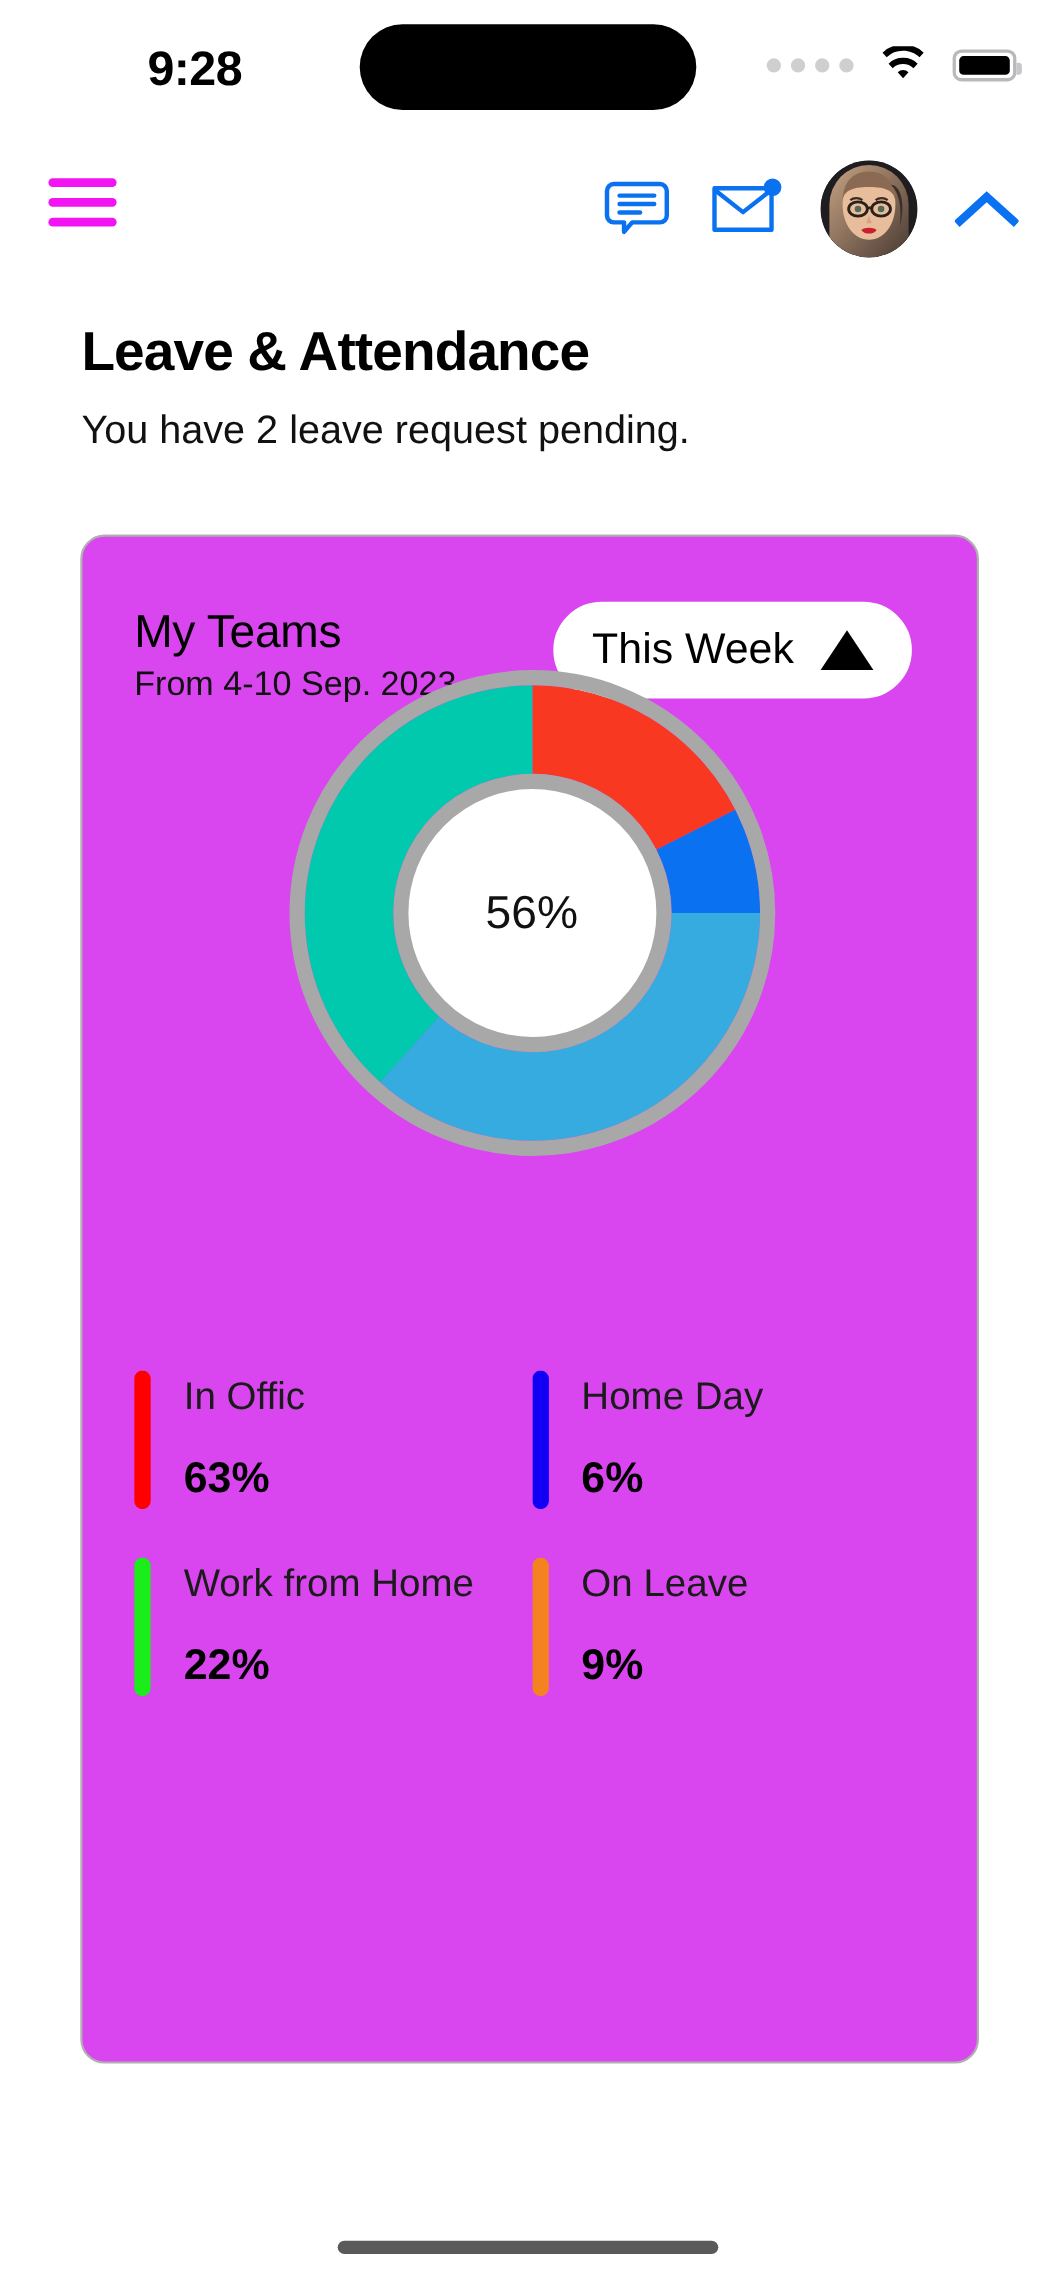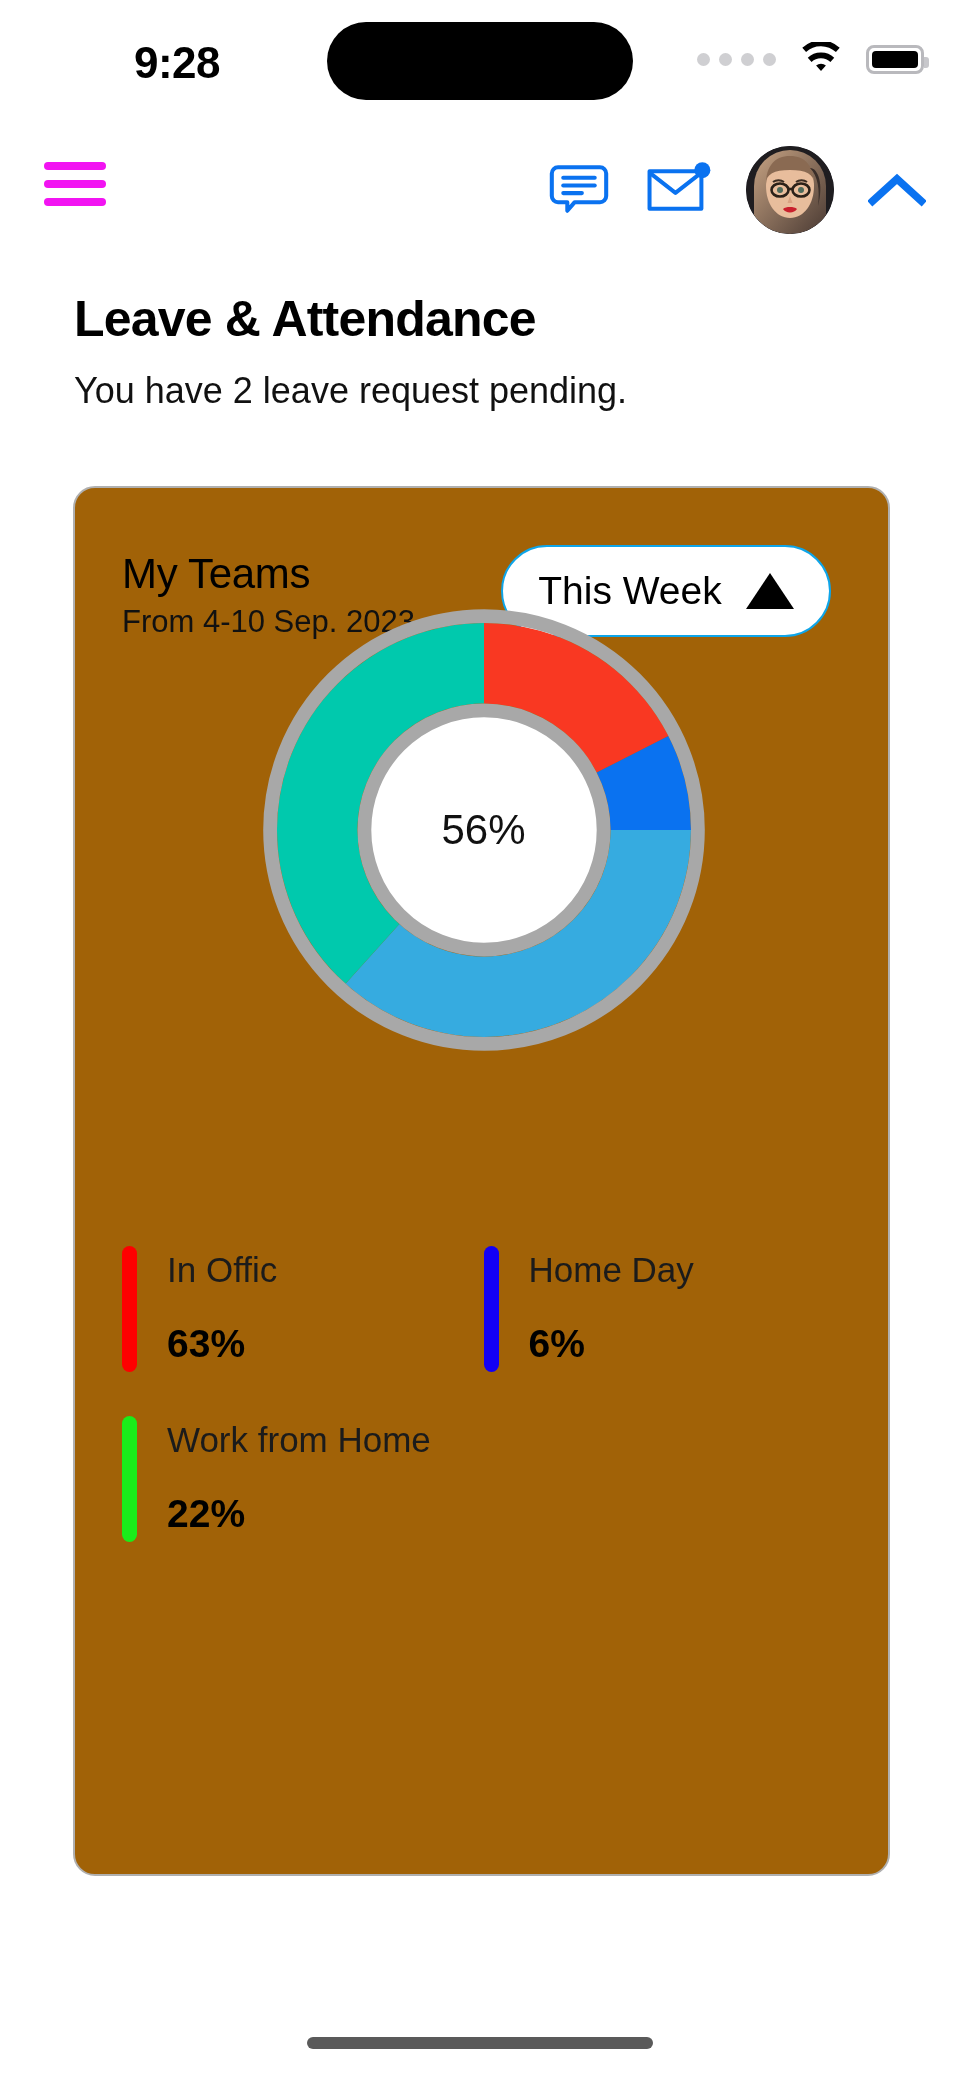--- a/index.html
+++ b/index.html
@@ -73,29 +73,29 @@
   }
   .page-sub {
     position:absolute; left:74px; top:370px;
     font-size:36px; font-weight:400; color:#111;
   }
 
   
   .card {
     position:absolute; left:73px; top:486px;
     width:817px; height:1390px;
-    border:2px solid #b0b0b0; border-radius:22px; background:#a16207;
+    border:2px solid #b0b0b0; border-radius:22px; background:#d946ef;
   }
   .card-head { position:absolute; left:47px; top:62px; }
   .card-title { font-size:42px; font-weight:500; color:#000; letter-spacing:-0.3px; }
   .card-date { font-size:31px; font-weight:400; color:#111; margin-top:6px; }
   .week-pill {
     position:absolute; right:57px; top:57px;
     width:330px; height:92px; border-radius:46px;
-    border:2px solid #0ea5e9; background:#fff;
+    border:2px solid #d946ef; background:#fff;
     display:flex; align-items:center; justify-content:center; gap:24px;
     cursor:pointer;
   }
   .week-pill .lbl { font-size:39px; font-weight:400; color:#000; }
   .tri-up {
     width:0; height:0;
     border-left:24px solid transparent; border-right:24px solid transparent;
     border-bottom:36px solid #000;
   }
 
@@ -264,18 +264,25 @@
             <div class="leg-val">6%</div>
           </div>
         </div>
         <div class="leg-item">
           <div class="leg-bar" style="background: rgb(26, 237, 26);"></div>
           <div class="leg-text">
             <div class="leg-label">Work from Home</div>
             <div class="leg-val">22%</div>
           </div>
         </div>
+        <div class="leg-item">
+          <div class="leg-bar" style="background: rgb(245, 130, 32);"></div>
+          <div class="leg-text">
+            <div class="leg-label">On Leave</div>
+            <div class="leg-val">9%</div>
+          </div>
+        </div>
       </div>
 
   </div>
 
   <div class="home-ind"></div>
 </div>
 
 </body></html>

